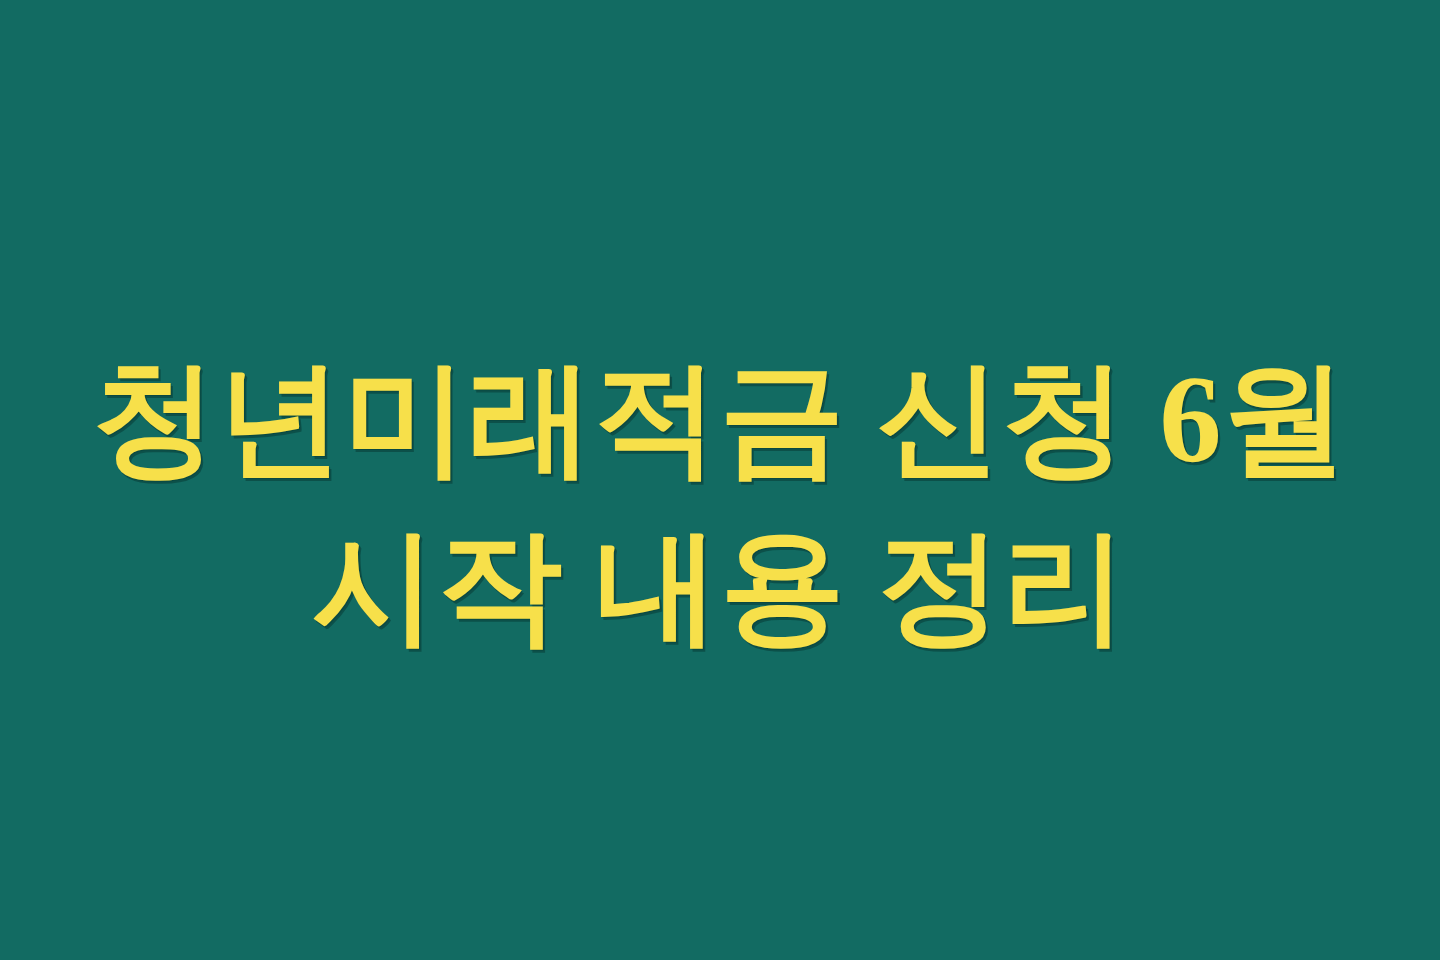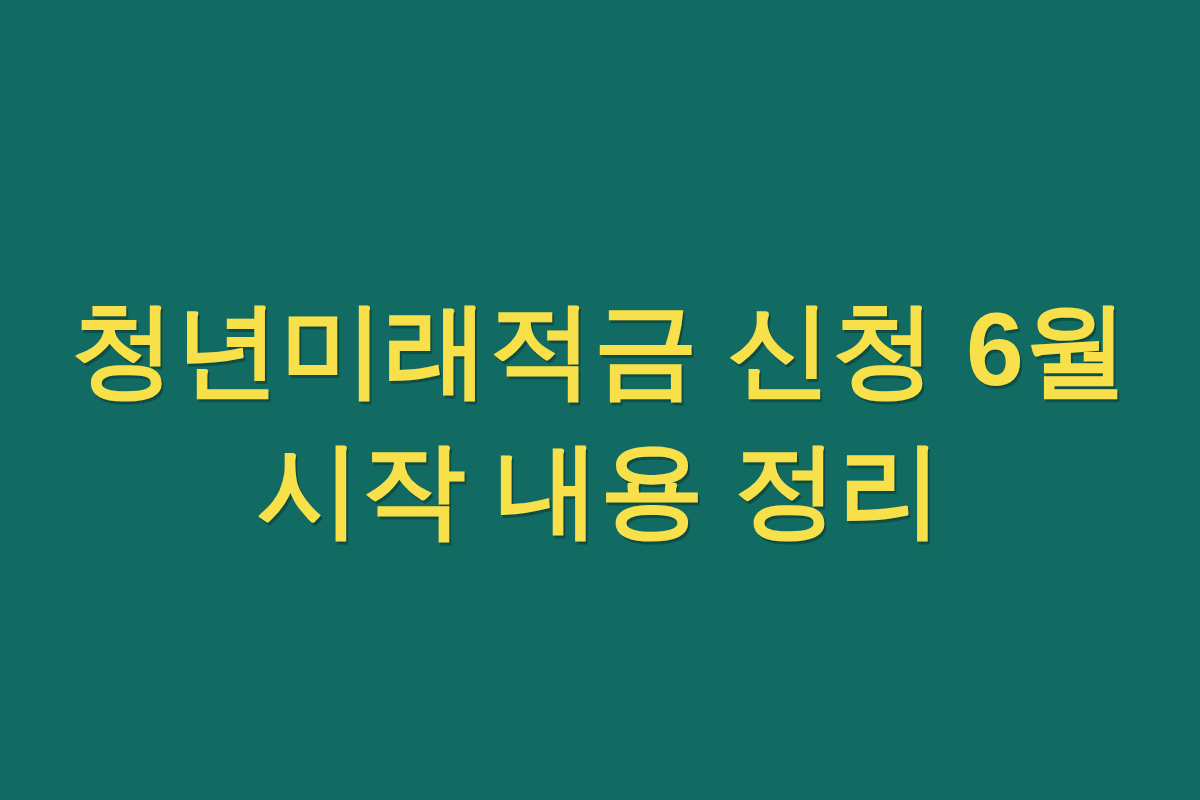--- a/index.html
+++ b/index.html
@@ -36,21 +36,21 @@
     width: 100%;
     
     transform: translateY(20px);
   }
 
   .title-line {
     display: block;
     width: 100%;
     text-align: center;
     color: #f7e04a;
-    font-family: Liberation Sans, sans-serif;
+    font-family: Liberation Serif, serif;
     font-size: 104px;
     font-weight: 700;
     line-height: 140px;
     letter-spacing: 0.5px;
     white-space: nowrap;
     text-rendering: geometricPrecision;
     
     text-shadow:
       2px 3px 0 rgba(8, 58, 52, 0.55),
       1px 1px 0 rgba(8, 58, 52, 0.35);

